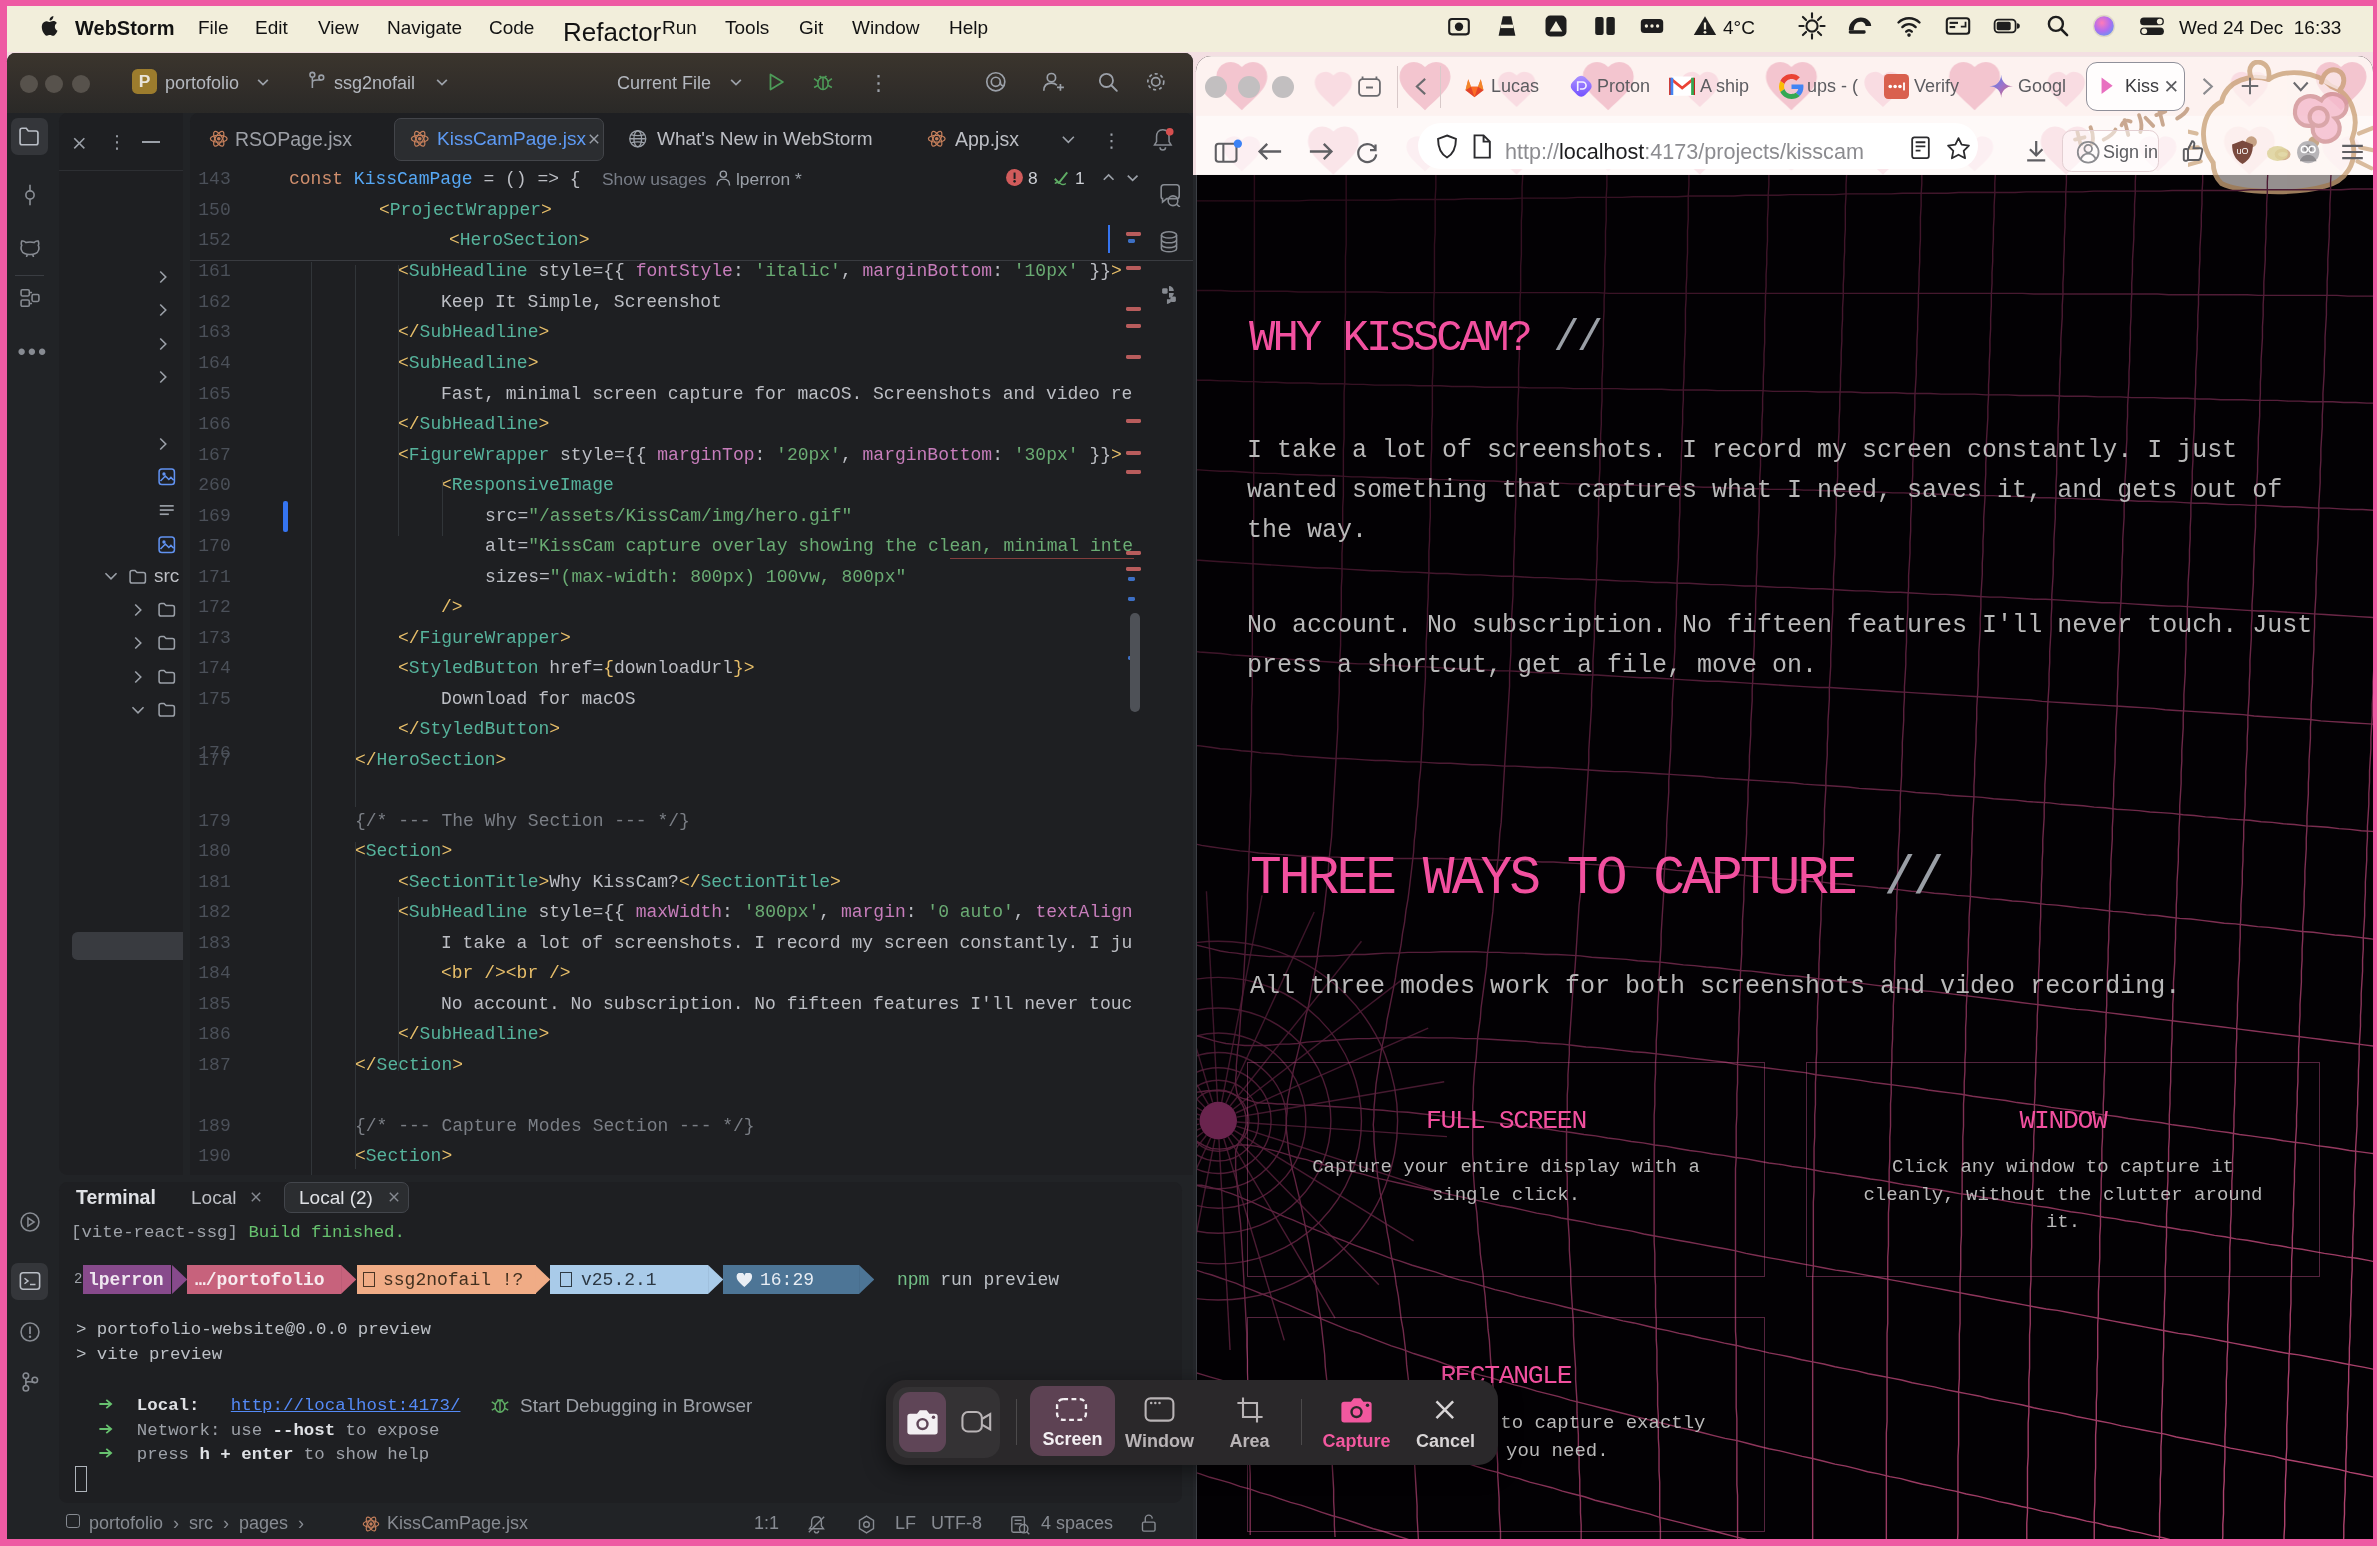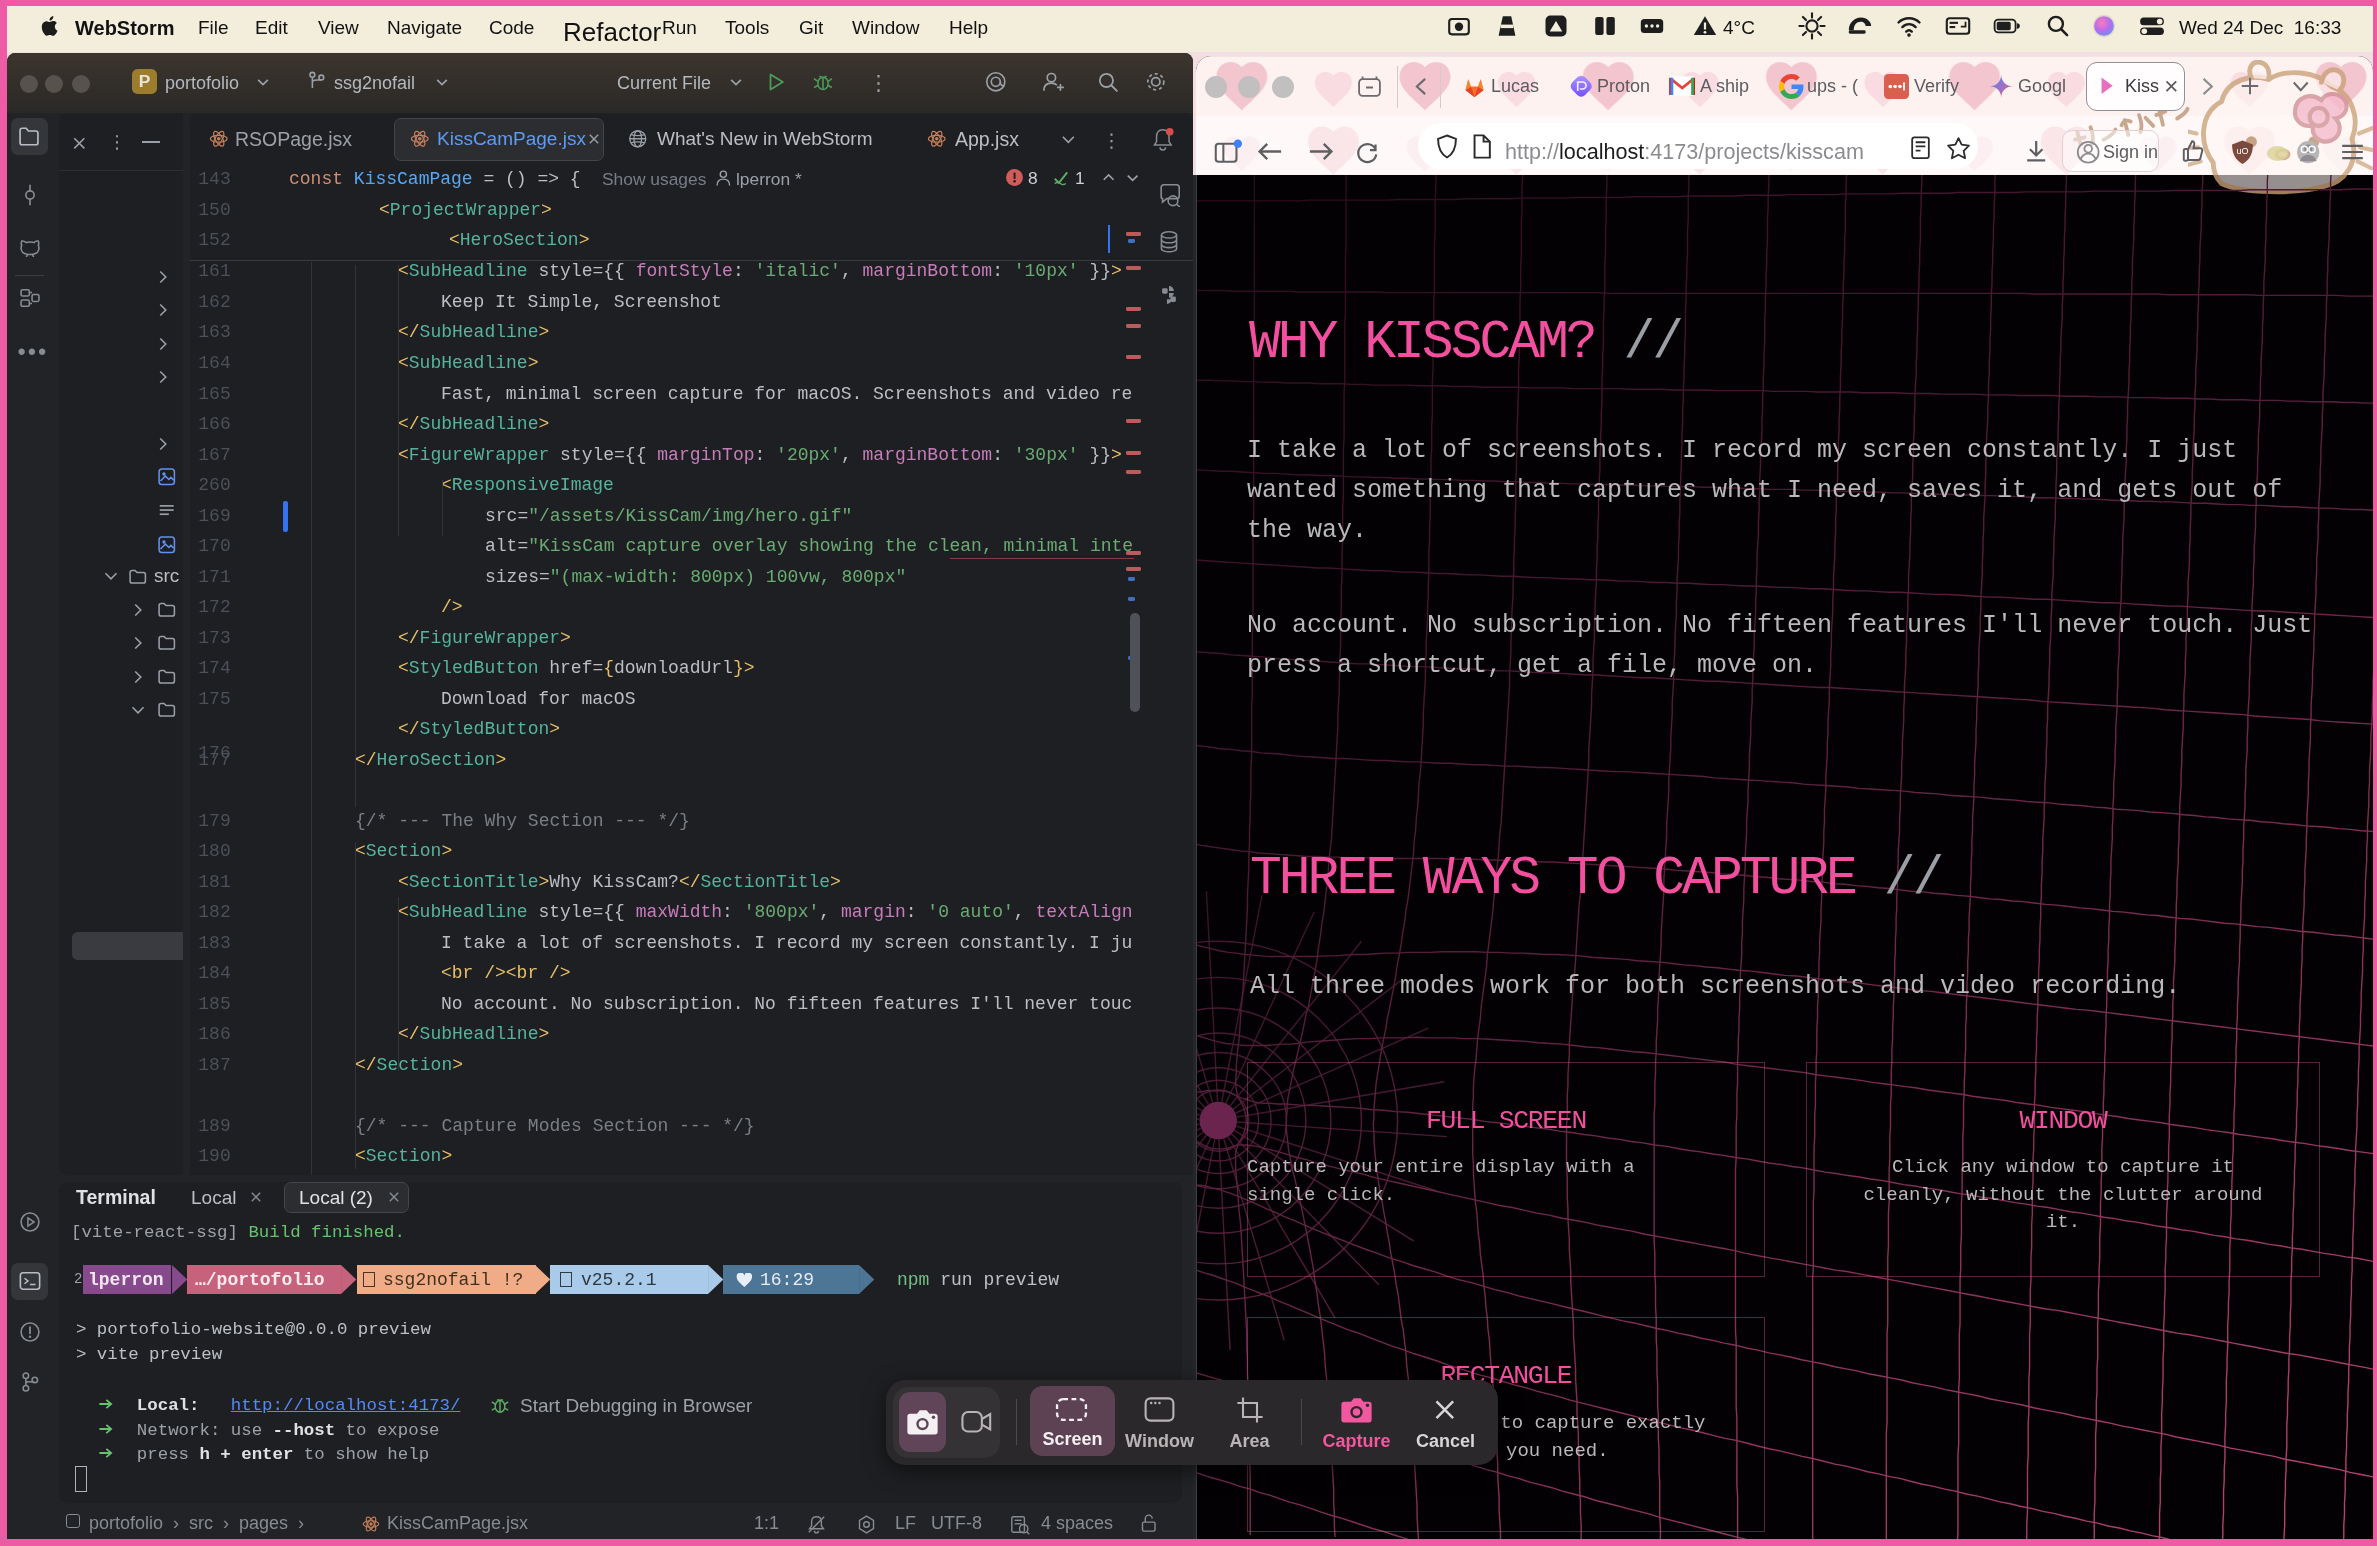--- a/index.html
+++ b/index.html
@@ -876,28 +876,28 @@
           <circle cx="32" cy="1360" r="58" opacity="0.85"></circle>
           <circle cx="32" cy="1360" r="76" opacity="0.85"></circle>
           <circle cx="32" cy="1360" r="98" opacity="0.85"></circle>
           <circle cx="32" cy="1360" r="126" opacity="0.85"></circle>
           <circle cx="32" cy="1360" r="162" opacity="0.85"></circle>
           <circle cx="32" cy="1360" r="206" opacity="0.85"></circle>
           <circle cx="32" cy="1360" r="258" opacity="0.85"></circle>
           <circle cx="32" cy="1360" r="27" fill="#6a244e" stroke="none"></circle>
         </g>
       </svg>
-      <div class="abs mono" style="left:53px;top:138px;font-size:53px;letter-spacing:-3px;color:#f2509f">WHY KISSCAM?<span style="color:#9a9fa6"> //</span></div>
+      <div class="abs mono" style="left:53px;top:138px;font-size:44px;letter-spacing:-3px;color:#f2509f">WHY KISSCAM?<span style="color:#9a9fa6"> //</span></div>
       <div class="abs mono" style="left:51px;top:256px;font-size:25px;color:#b9b9b9;line-height:40px">I take a lot of screenshots. I record my screen constantly. I just<br>wanted something that captures what I need, saves it, and gets out of<br>the way.</div>
       <div class="abs mono" style="left:51px;top:431px;font-size:25px;color:#b9b9b9;line-height:40px">No account. No subscription. No fifteen features I'll never touch. Just<br>press a shortcut, get a file, move on.</div>
       <div class="abs mono" style="left:54px;top:792px;font-size:25px;color:#b9b9b9;line-height:40px">All three modes work for both screenshots and video recording.</div>
       <div class="abs mono" style="left:54px;top:674px;font-size:53px;letter-spacing:-3px;color:#f2509f">THREE WAYS TO CAPTURE<span style="color:#9a9fa6"> //</span></div>
       <div class="abs" style="left:51px;top:887px;width:518px;height:215px;border:1px solid rgba(210,90,150,0.4)"></div>
       <div class="abs mono" style="left:51px;top:931px;width:518px;text-align:center;font-size:26.4px;letter-spacing:-1.3px;color:#f2509f">FULL SCREEN</div>
-      <div class="abs mono" style="left:51px;top:979px;width:518px;font-size:19px;line-height:27.5px;color:#b9b9b9">Capture your entire display with a<br>single click.</div>
+      <div class="abs mono" style="left:51px;top:979px;width:518px;text-align:center;font-size:19px;line-height:27.5px;color:#b9b9b9">Capture your entire display with a<br>single click.</div>
       <div class="abs" style="left:610px;top:887px;width:514px;height:215px;border:1px solid rgba(210,90,150,0.4)"></div>
       <div class="abs mono" style="left:610px;top:931px;width:514px;text-align:center;font-size:26.4px;letter-spacing:-1.3px;color:#f2509f">WINDOW</div>
       <div class="abs mono" style="left:610px;top:979px;width:514px;text-align:center;font-size:19px;line-height:27.5px;color:#b9b9b9">Click any window to capture it<br>cleanly, without the clutter around<br>it.</div>
       <div class="abs" style="left:51px;top:1142px;width:518px;height:215px;border:1px solid rgba(210,90,150,0.4)"></div>
       <div class="abs mono" style="left:51px;top:1186px;width:518px;text-align:center;font-size:26.4px;letter-spacing:-1.3px;color:#f2509f">RECTANGLE</div>
       <div class="abs mono" style="left:51px;top:1235px;width:518px;text-align:center;font-size:19px;line-height:27.5px;color:#b9b9b9">Drag a rectangle to capture exactly<br>the area you need.</div>
     </div>
   </div>
 <div class="abs" style="z-index:9;left:886px;top:1380px;width:612px;height:85px;background:#2a282a;border-radius:19.5px;box-shadow:0 5.6px 21px rgba(0,0,0,0.5)"></div>
 <div class="abs" style="z-index:9;left:893px;top:1387px;width:107px;height:71px;background:#343234;border-radius:15.3px"></div>

